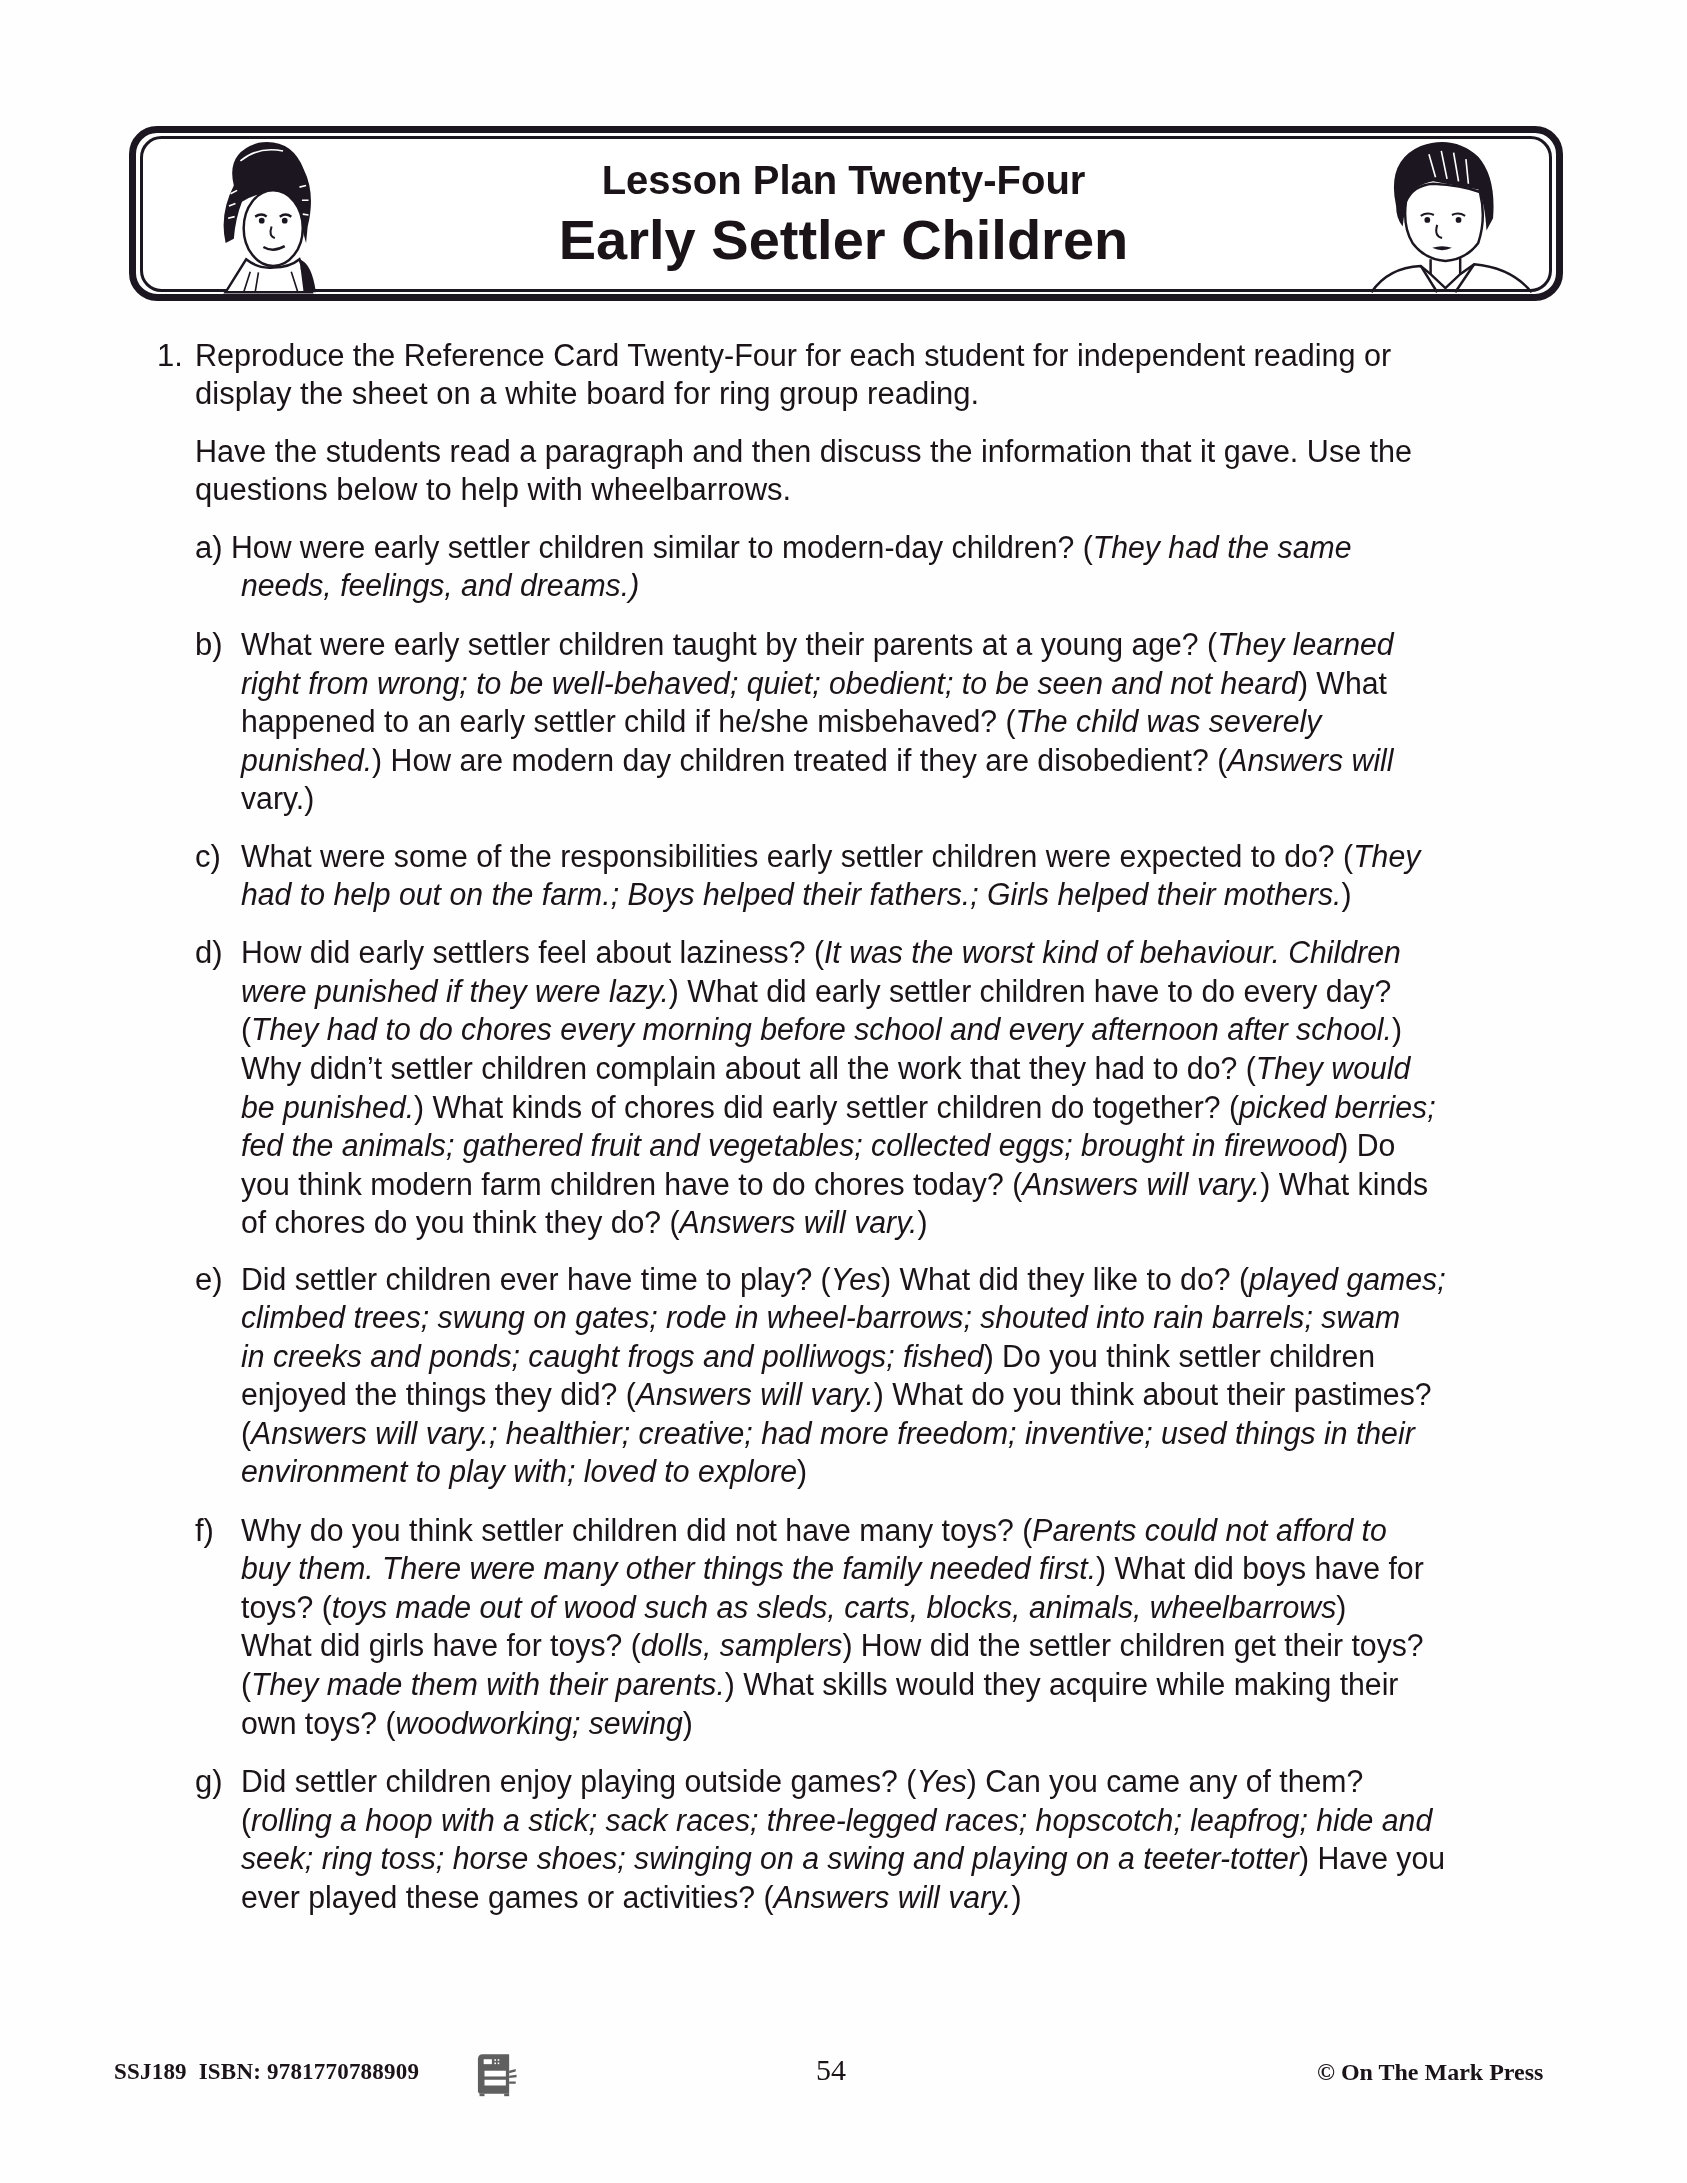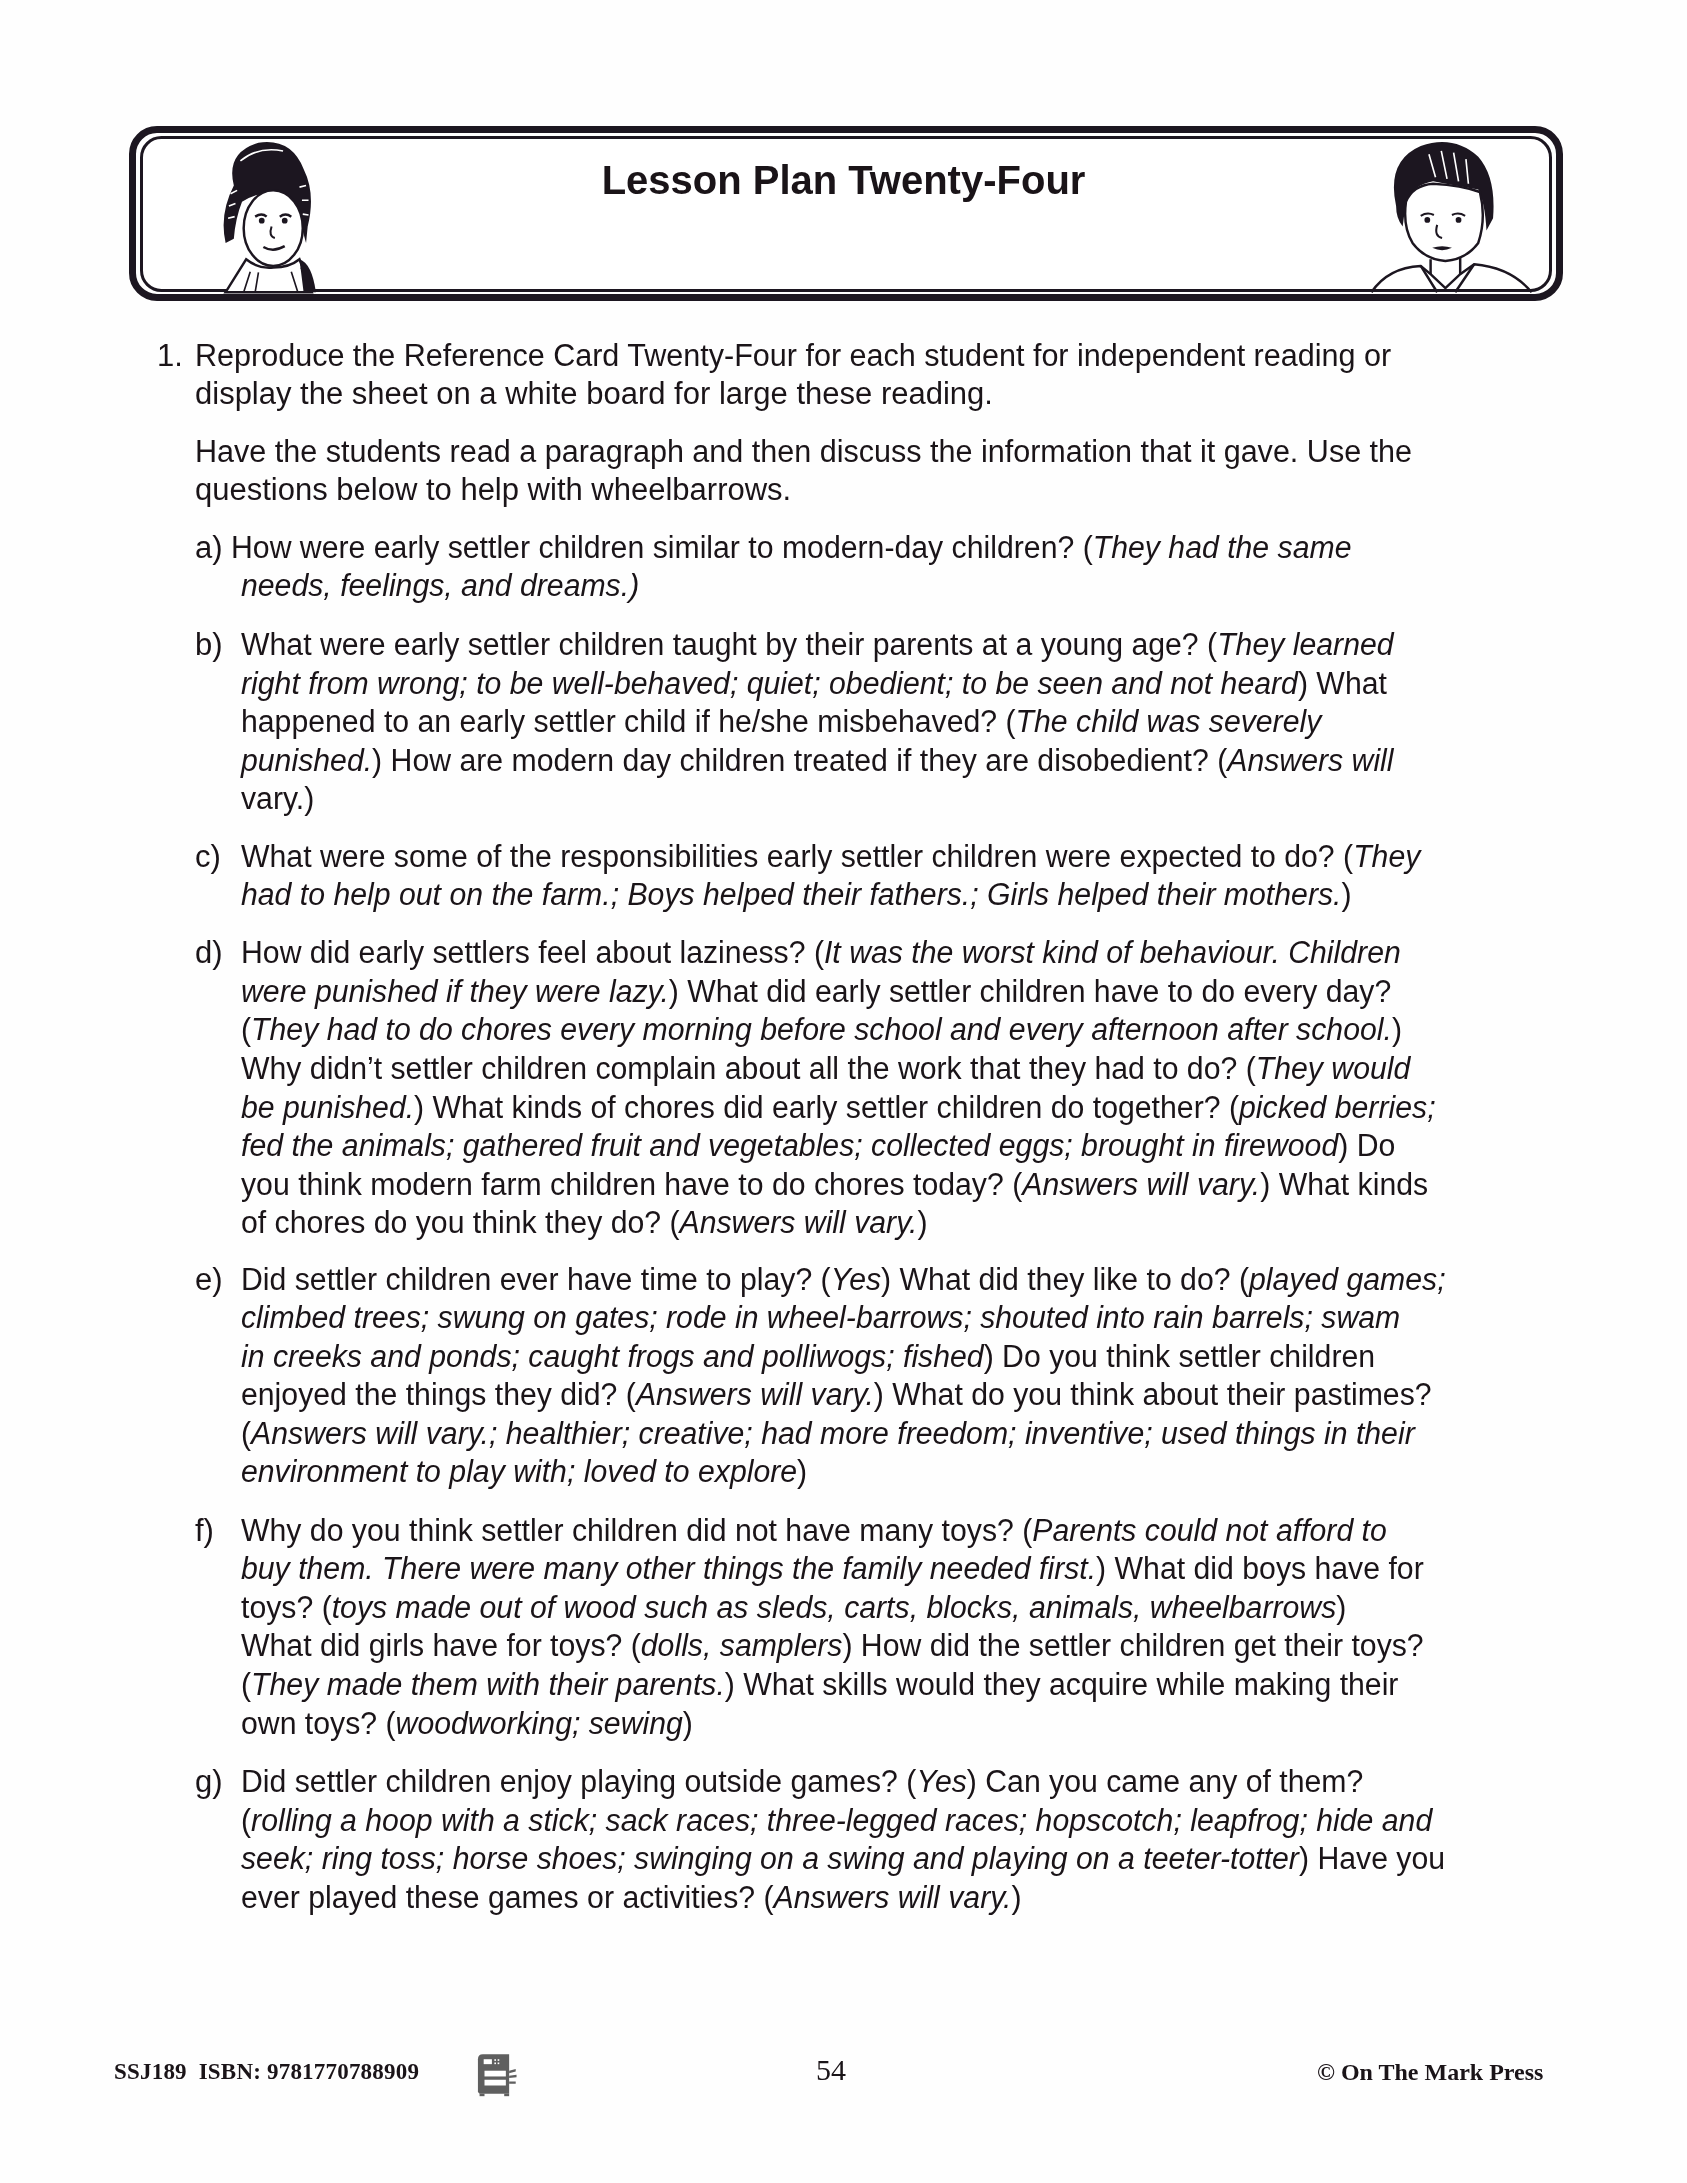--- a/index.html
+++ b/index.html
@@ -77,24 +77,25 @@
       <path d="M100 108 Q96 122 106 124" stroke="#1c1620" stroke-width="2.5" fill="none"></path>
       <path d="M94 136 Q106 132 118 136 Q106 142 94 136 Z" fill="#1c1620"></path>
 
       <path d="M92 150 L92 168 M128 148 L128 168" stroke="#1c1620" stroke-width="3"></path>
       <path d="M20 190 Q40 160 80 158 L92 168 L110 185 L128 168 L145 156 Q190 160 215 190" fill="none" stroke="#1c1620" stroke-width="3"></path>
       <path d="M80 158 L100 190 M145 156 L122 190" stroke="#1c1620" stroke-width="3"></path>
     </svg>
   </div>
 
   <div class="title-1">Lesson Plan Twenty-Four</div>
+  <div class="title-2">Early Settler Children</div>
 
   <div class="marker" style="left:157px; top:337px;">1.</div>
   <div class="line" style="left:195px; top:337px; transform:scaleX(0.985);">Reproduce the Reference Card Twenty-Four for each student for independent reading or</div>
-  <div class="line" style="left:195px; top:375px;">display the sheet on a white board for large these reading.</div>
+  <div class="line" style="left:195px; top:375px;">display the sheet on a white board for ring group reading.</div>
   <div class="line" style="left:195px; top:433px; transform:scaleX(0.985);">Have the students read a paragraph and then discuss the information that it gave. Use the</div>
   <div class="line" style="left:195px; top:471px;">questions below to help with wheelbarrows.</div>
 
   <div id="questions">
       <div class="marker" style="left: 195px; top: 529px;">a)</div>
       <div class="line" style="left: 231px; top: 529px; transform: scaleX(0.975);"><span>How were early settler children similar to modern-day children? (</span><i>They had the same</i></div>
       <div class="line" style="left: 241px; top: 567px; transform: scaleX(0.975);"><i>needs, feelings, and dreams.)</i></div>
       <div class="marker" style="left: 195px; top: 626px;">b)</div>
       <div class="line" style="left: 241px; top: 626px; transform: scaleX(0.975);"><span>What were early settler children taught by their parents at a young age? (</span><i>They learned</i></div>
       <div class="line" style="left: 241px; top: 665px; transform: scaleX(0.975);"><i>right from wrong; to be well-behaved; quiet; obedient; to be seen and not heard</i><span>) What</span></div>

